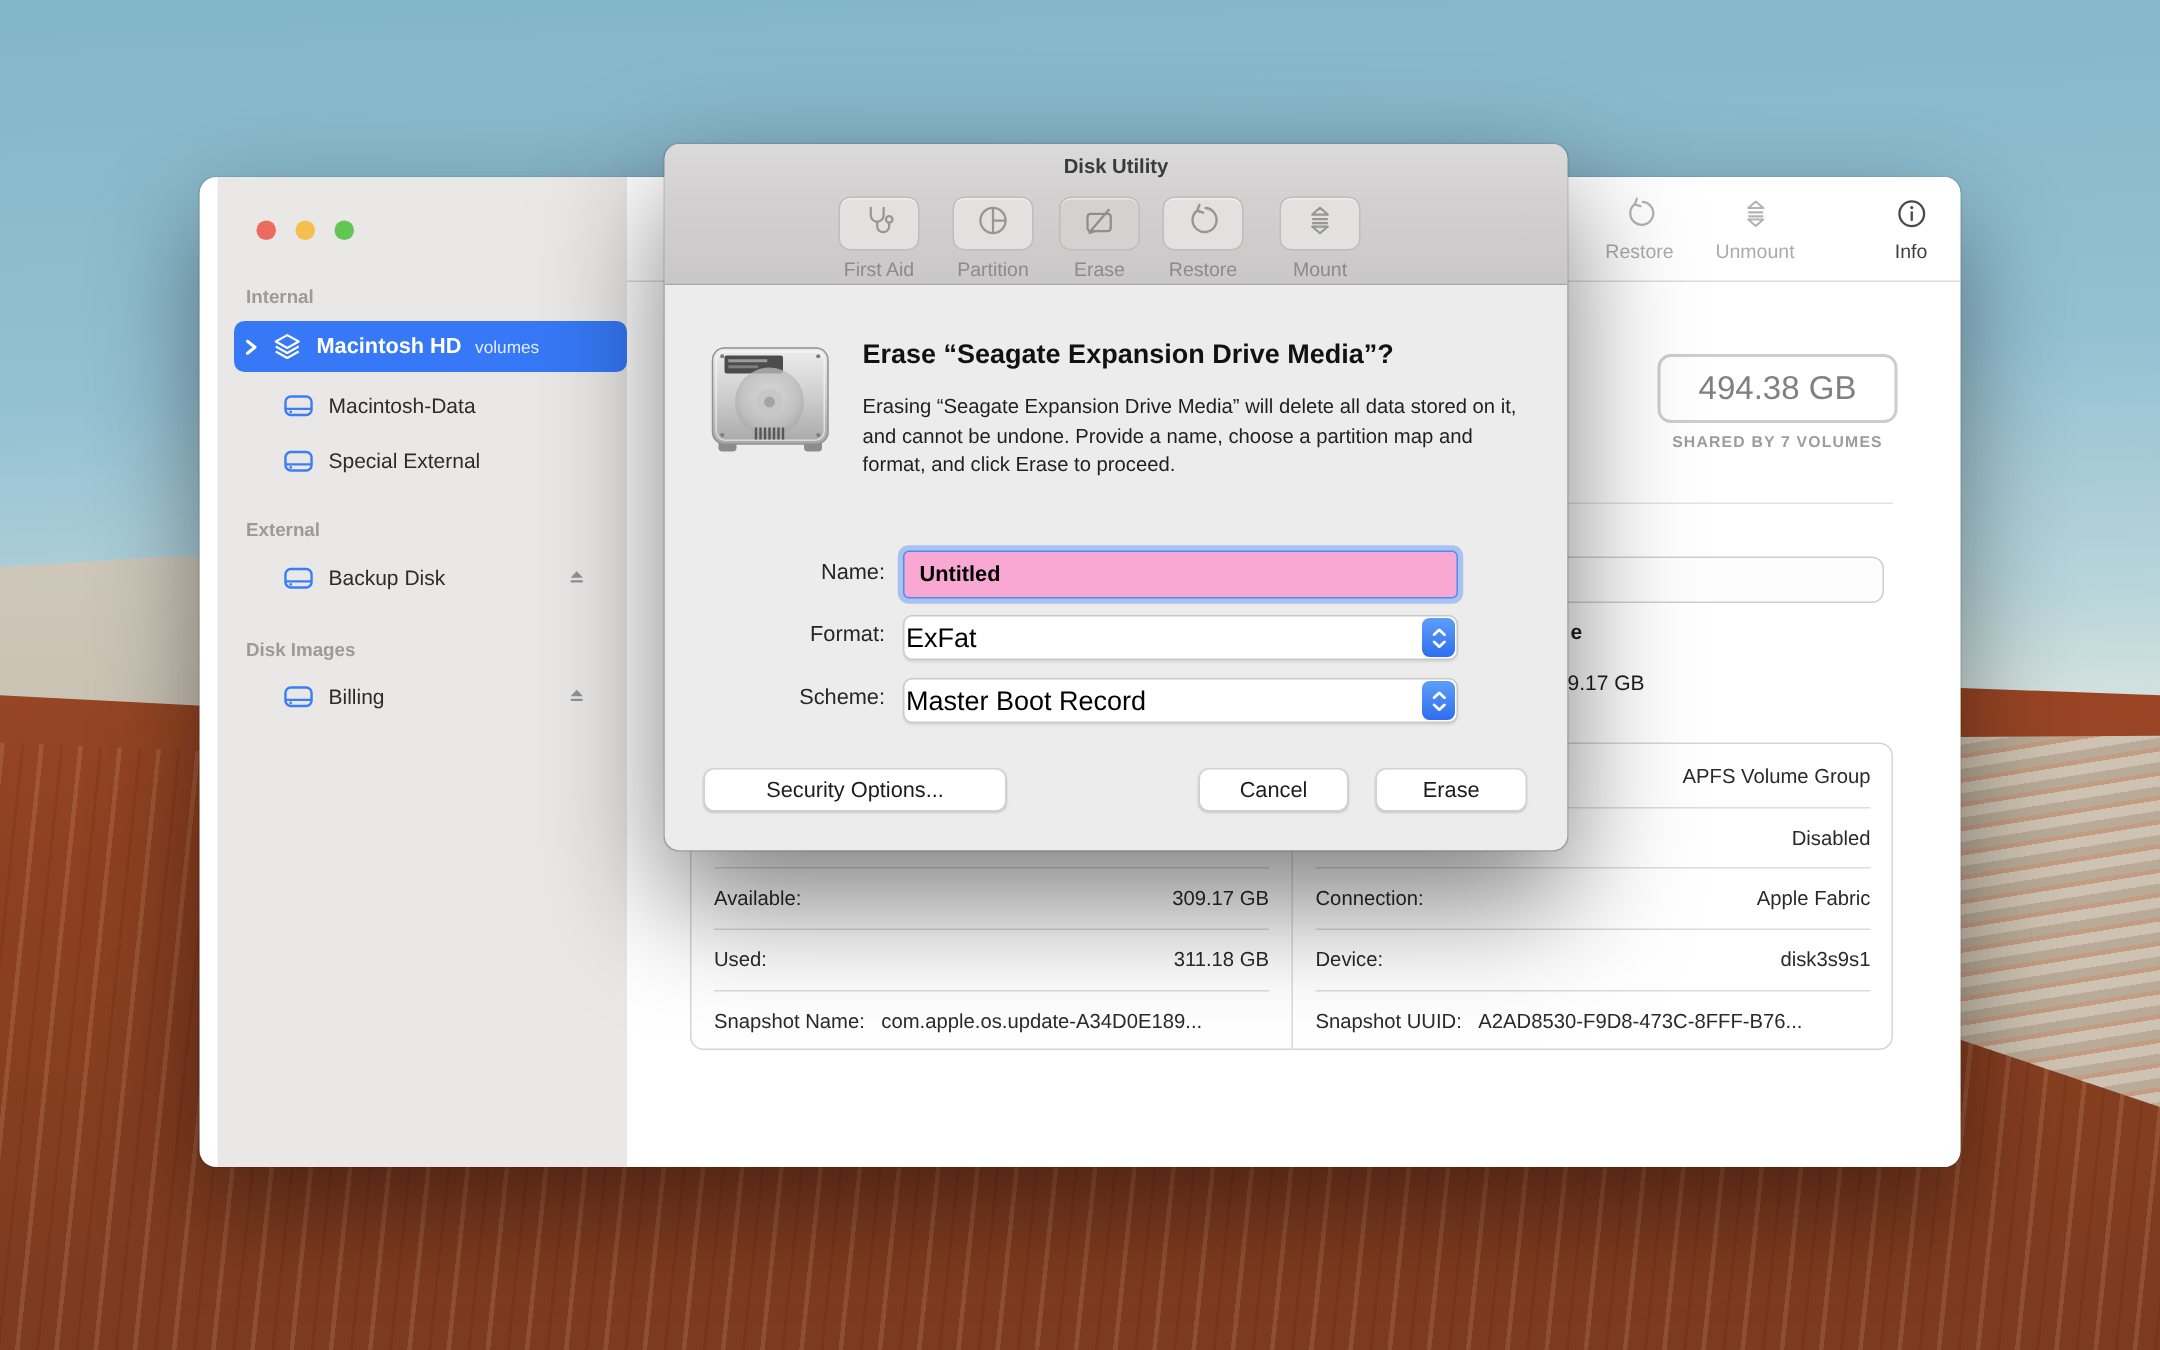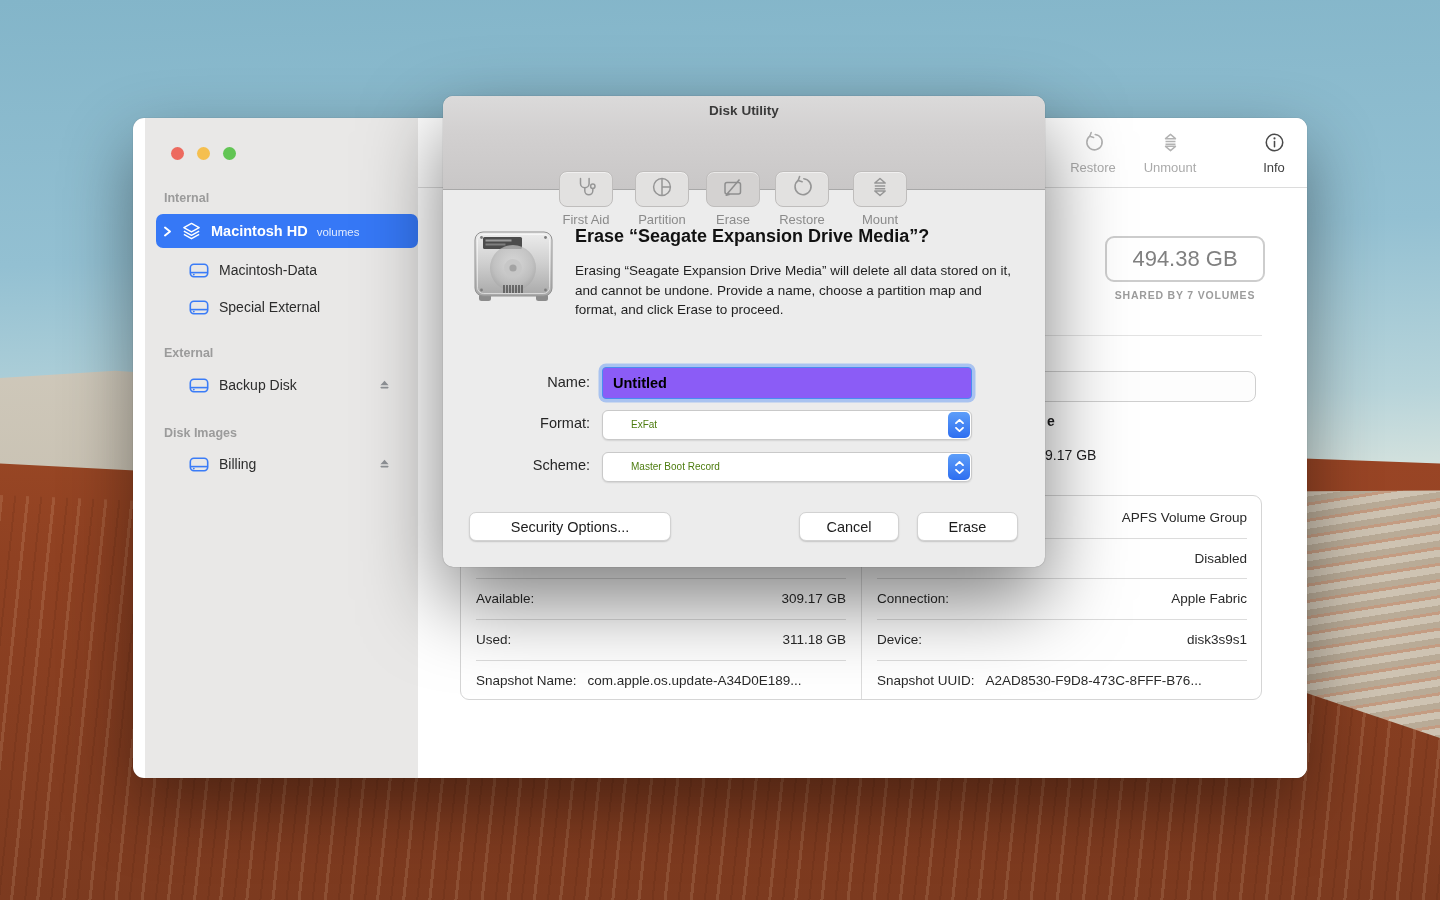--- a/index.html
+++ b/index.html
@@ -81,40 +81,40 @@
 
   
   .dlg { position:absolute; left:443px; top:96px; width:602px; height:471px; z-index:2;
     border-radius:10px; overflow:hidden; background:#ececec;
     box-shadow:0 34px 80px rgba(0,0,0,.5),0 0 1px rgba(0,0,0,.45); }
   .dlg-head { position:absolute; left:0; right:0; top:0; height:94px;
     background:linear-gradient(180deg,#dbdada 0%,#d2d0d0 40%,#c9c7c7 100%);
     border-bottom:1px solid #a8a8a8; }
   .dlg-title { position:absolute; top:0; left:0; right:0; height:29px; line-height:30px;
     text-align:center; font-size:13.5px; font-weight:700; color:#3a3a3a; }
-  .tb-item { position:absolute; top:35px; width:80px; text-align:center;margin-top:40px; }
+  .tb-item { position:absolute; top:35px; width:80px; text-align:center; }
   .tb-btn { width:54px; height:36px; margin:0 auto; border-radius:8px; background:#e2e1e0;
     border:1px solid #bfbdbc; display:flex; align-items:center; justify-content:center;
     box-shadow:inset 0 1px 0 rgba(255,255,255,.5); }
   .tb-btn.active { background:#d4d2d1; }
   .tb-item .tl3 { font-size:13px; color:#8b8b8b; margin-top:5px; }
 
   .dlg-body { position:absolute; left:0; right:0; top:94px; bottom:0; }
   .hdd { position:absolute; left:27px; top:33px; }
   .dlg-h1 { position:absolute; left:132px; top:36px; width:450px; font-size:18px; font-weight:700; color:#111; }
   .dlg-p { position:absolute; left:132px; top:71px; width:438px; font-size:13.5px; line-height:19.5px; color:#1f1f1f; }
 
   .f-label { position:absolute; left:20px; width:127px; text-align:right; font-size:14.5px; color:#262626; }
   .f-name { position:absolute; left:159px; top:177px; width:370px; height:32px;
-    background:#8b5cf6; border:1px solid #4a8cf0; border-radius:4px;
+    background:#f9a8d4; border:1px solid #4a8cf0; border-radius:4px;
     box-shadow:0 0 0 3.5px rgba(77,139,245,.42); font-size:14.5px; font-weight:700; color:#000;
     padding:0 10px; outline:none; font-family:inherit; }
   .popup { position:absolute; left:159px; width:370px; height:30px; background:#fff;
     border:1px solid #c9c9c9; border-radius:6px; box-shadow:0 1px 1.5px rgba(0,0,0,.1); cursor:default; }
-  .popup .ptxt { position:absolute; left:28px; top:0; line-height:28px; font-size:10px; color:#4d7c0f; }
+  .popup .ptxt { position:absolute; left:1px; top:0; line-height:28px; font-size:18px; color:#000000; }
   .stepper { position:absolute; right:1px; top:1px; bottom:1px; width:22px; border-radius:5px;
     background:linear-gradient(180deg,#5d9ef9,#2e6ef0); display:flex; flex-direction:column;
     align-items:center; justify-content:center; gap:3px; }
 
   .btn { position:absolute; top:322px; height:29px; background:#fff; border:1px solid #d2d2d2;
     border-radius:7px; box-shadow:0 1px 1.5px rgba(0,0,0,.16); font-size:14.5px; color:#1c1c1c;
     display:flex; align-items:center; justify-content:center; cursor:pointer; font-family:inherit; }
 </style>
 </head>
 <body>

